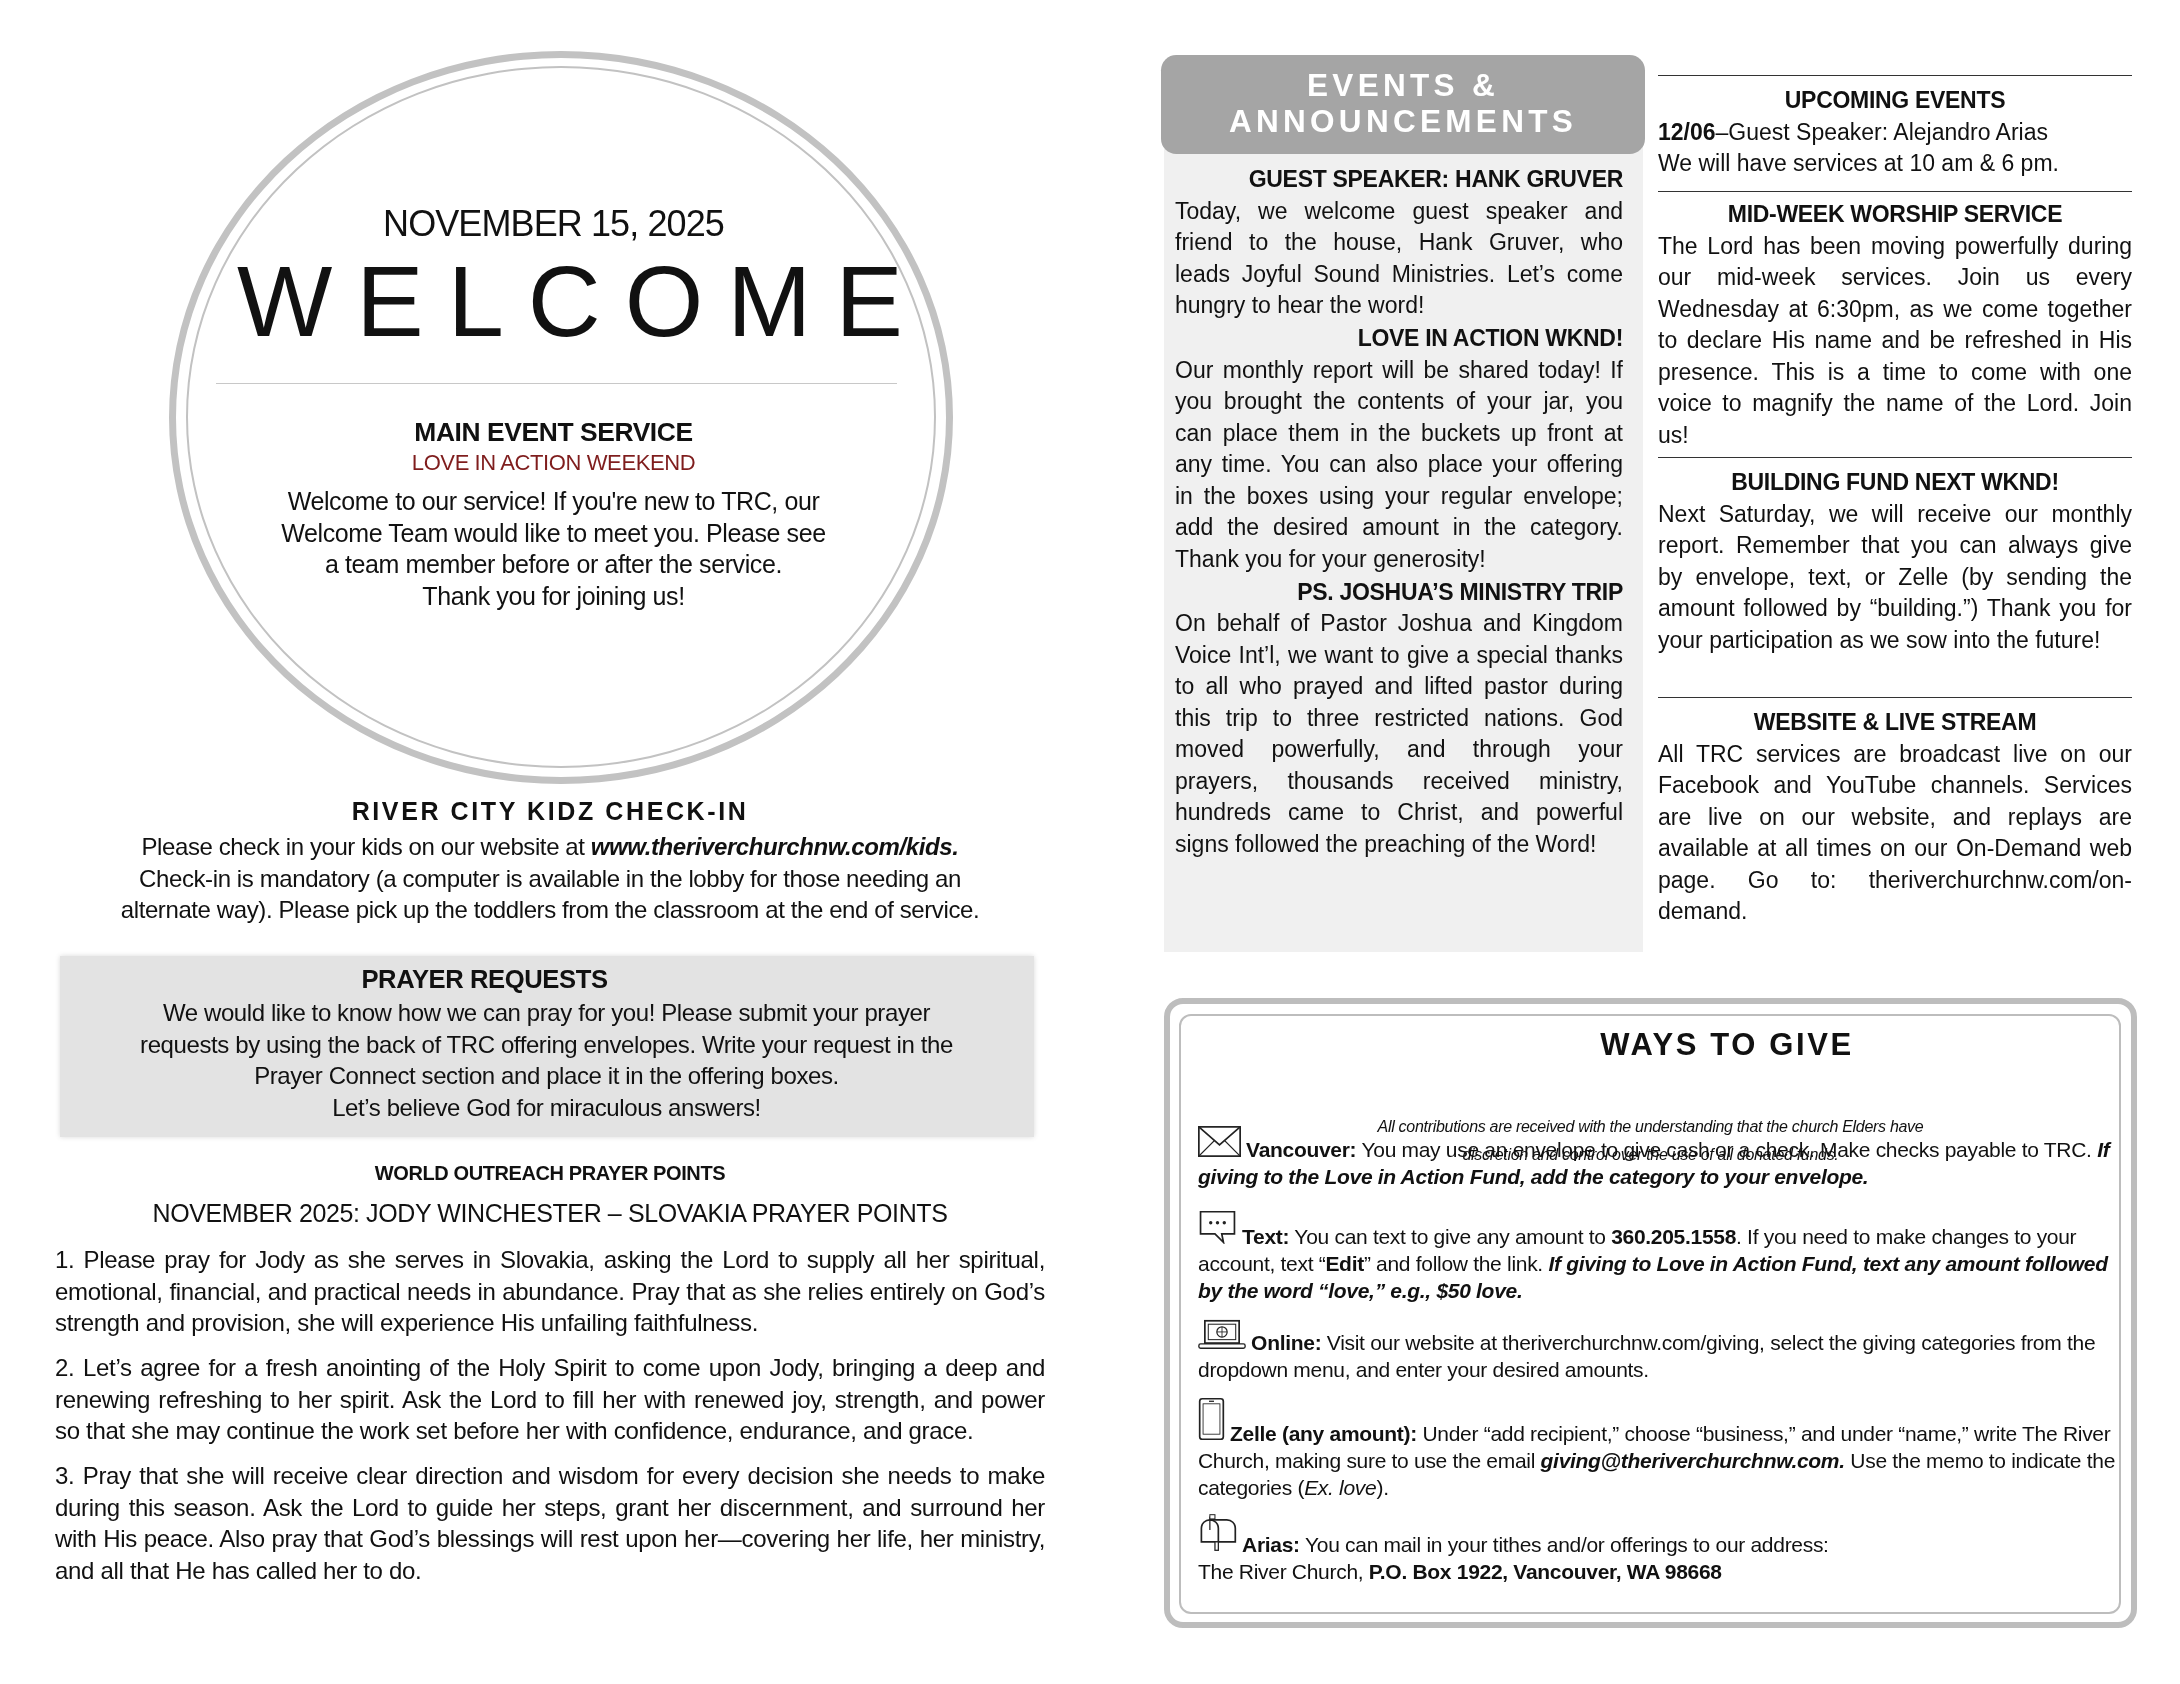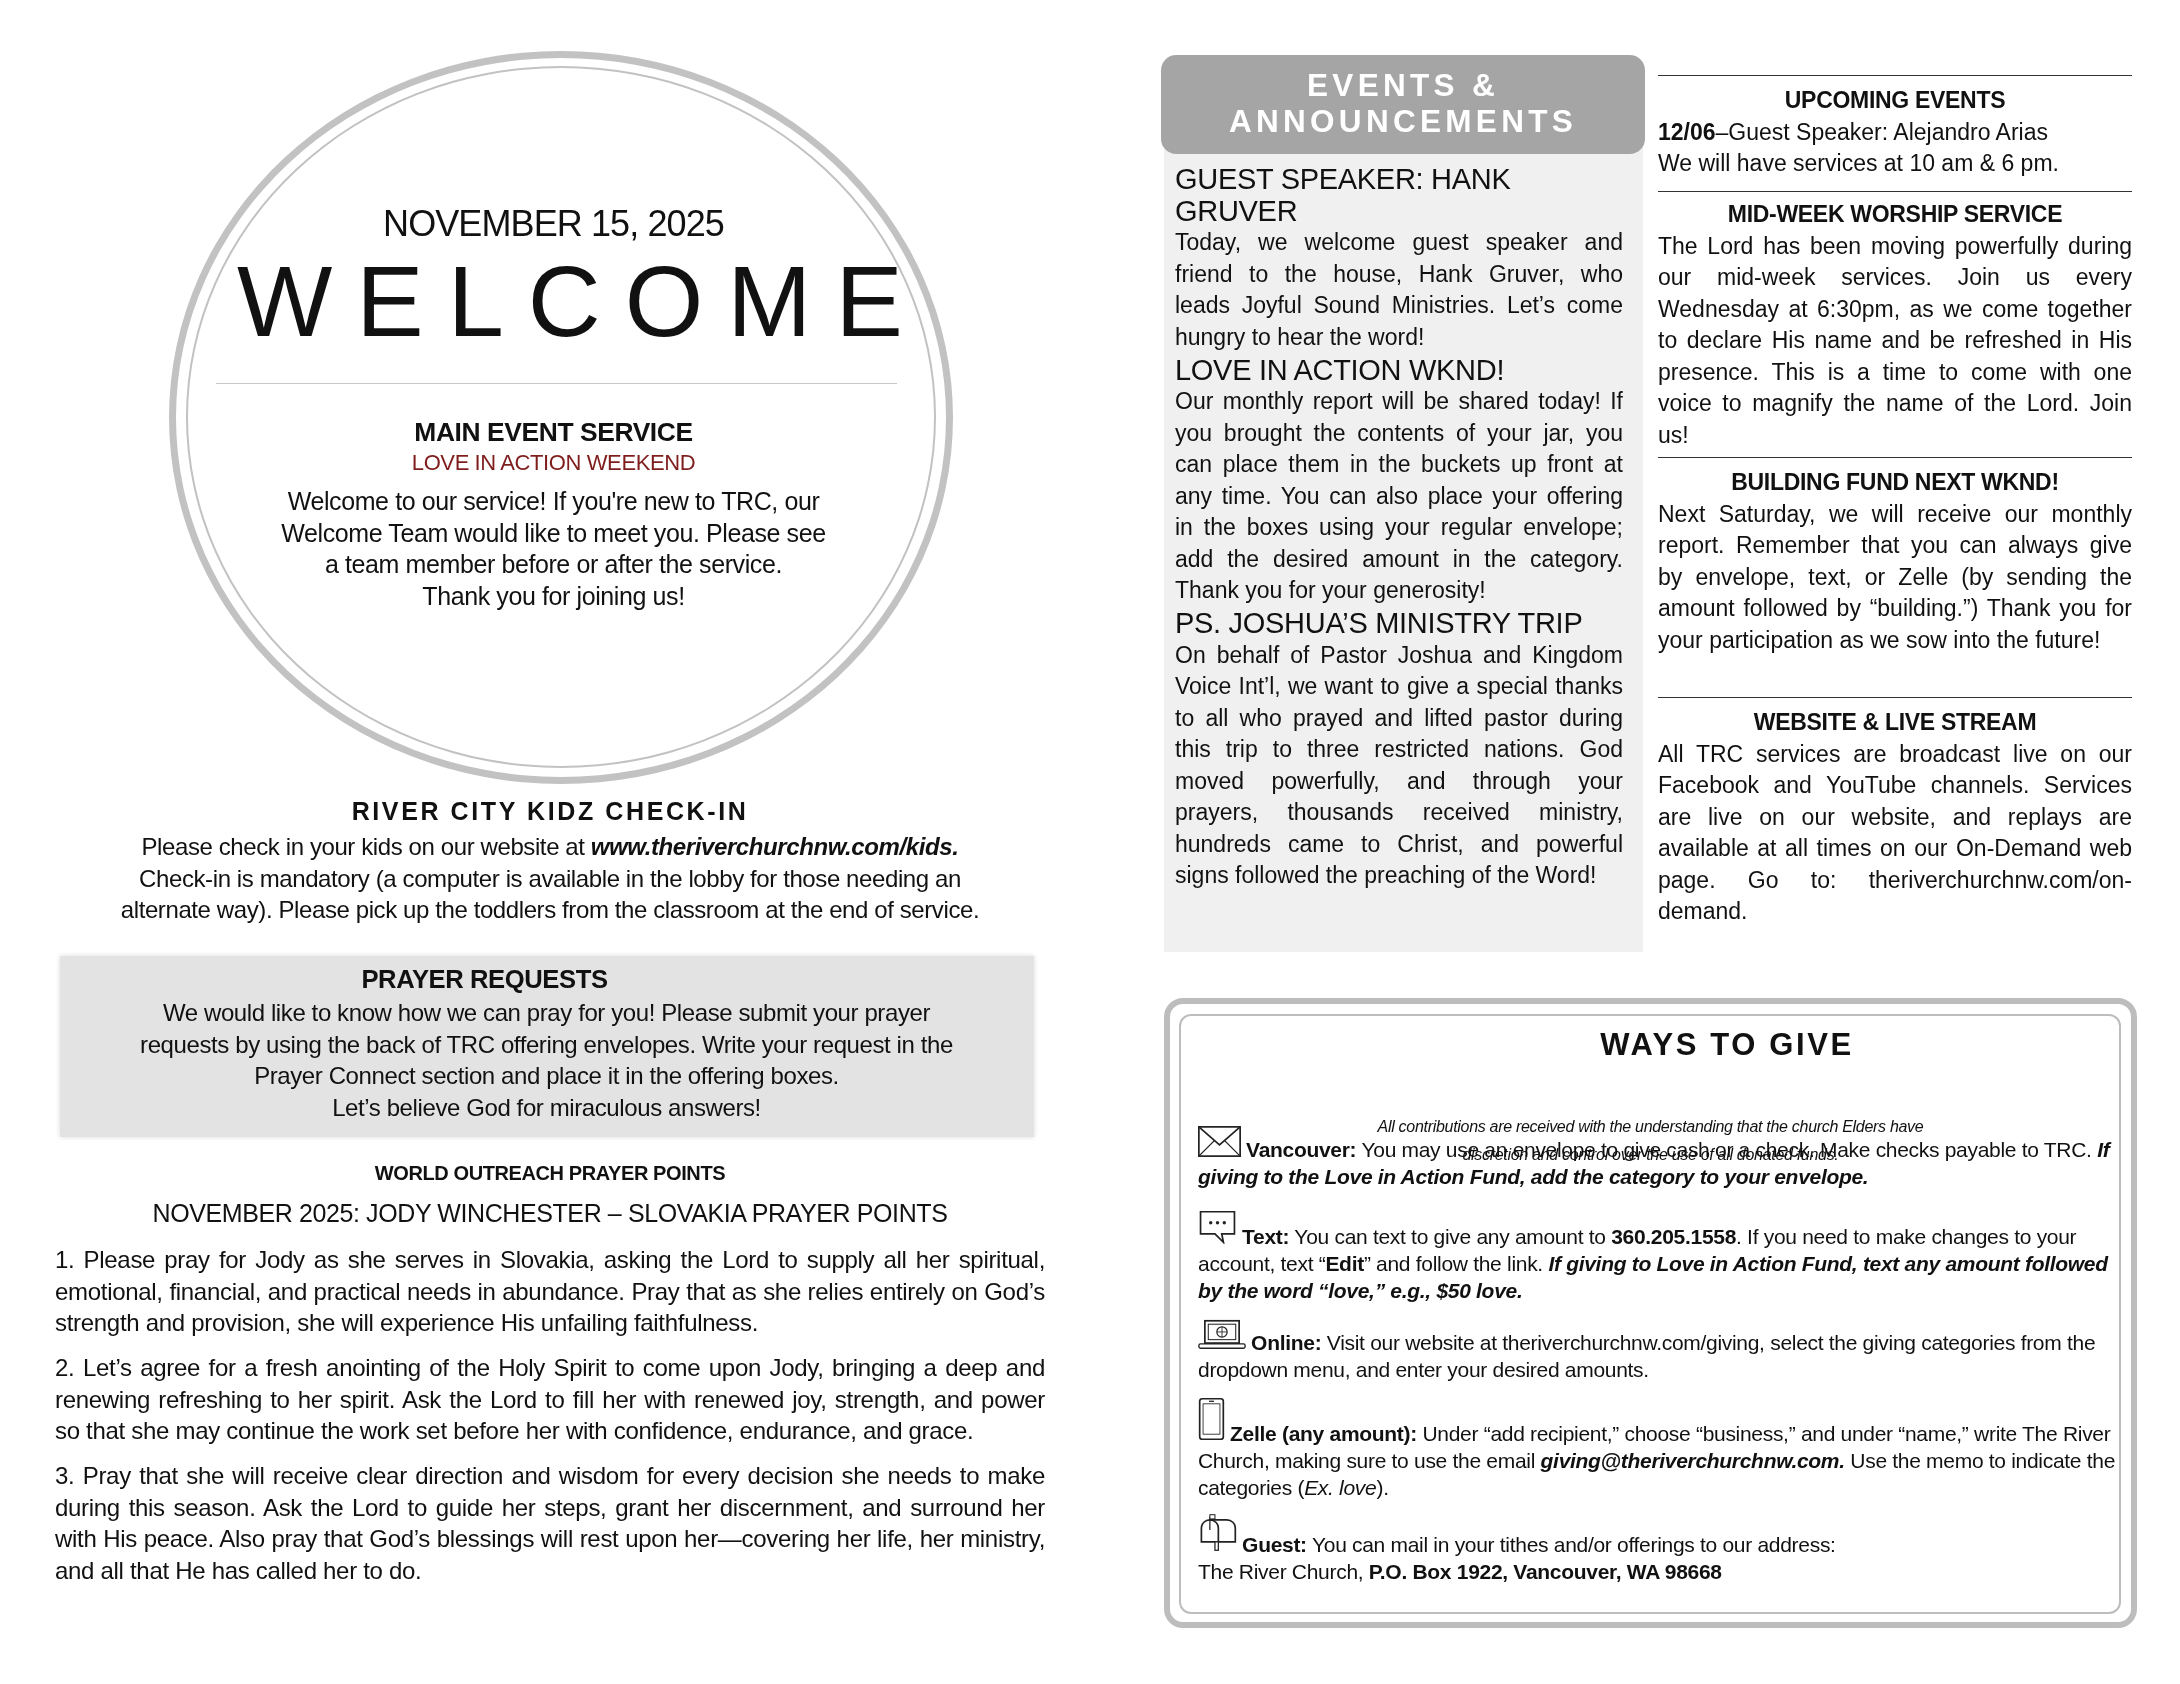--- a/index.html
+++ b/index.html
@@ -34,21 +34,21 @@
   .wo-sub { left:60px; top:1199px; width:980px; font-size:25px; letter-spacing:-0.4px; }
   .wo-points { left:55px; top:1244px; width:990px; font-size:24px; line-height:31.5px; letter-spacing:-0.3px; }
   .wo-points p { margin:0 0 13.6px 0; text-align:justify; }
 
   
   .ev-panel { left:1164px; top:95px; width:479px; height:857px; background:#f0f0f0; }
   .ev-header { left:1161px; top:55px; width:484px; height:99px; background:#a5a5a5;
                border-radius:15.3px; color:#fff; font-weight:bold; font-size:31.5px;
                letter-spacing:4.3px; line-height:36px; box-sizing:border-box; padding-top:12px; }
   .ev-col { left:1175px; top:164px; width:448px; font-size:23px; line-height:31.5px; }
-  .ev-col h3 { margin:0; font-size:29px; font-weight:normal; text-align:left; letter-spacing:-0.3px; line-height:31.5px; }
+  .ev-col h3 { margin:0; font-size:23px; font-weight:bold; text-align:right; letter-spacing:-0.3px; line-height:31.5px; }
   .ev-col p { margin:0 0 1.7px 0; text-align:justify; }
 
   
   .rc { left:1658px; width:474px; font-size:23px; line-height:31.5px; }
   .rc h3 { margin:0; font-size:23px; font-weight:bold; text-align:center; letter-spacing:-0.3px; line-height:31.5px; }
   .rc p { margin:0; text-align:justify; }
   .rule { left:1658px; width:474px; height:0; border-top:1.7px solid #333; }
 
   
   .give-outer { left:1164px; top:998px; width:973px; height:630px; border:6.8px solid #bdbdbd;
@@ -194,15 +194,15 @@
 
 <div class="abs give-item" style="top:1513px;">
   <span class="gicon">
     <svg width="39" height="39" viewBox="0 0 46 46">
         <path d="M4 34 V18 A10 10 0 0 1 24 18 V34 Z" fill="#fff" stroke="#222" stroke-width="2"></path>
         <path d="M14 8 H34 A10 10 0 0 1 44 18 V34 H24" fill="none" stroke="#222" stroke-width="2"></path>
         <line x1="14" y1="20" x2="14" y2="4" stroke="#222" stroke-width="1.5"></line>
         <rect x="14" y="2" width="6" height="5" fill="#fff" stroke="#222" stroke-width="1.2"></rect>
         <rect x="20" y="34" width="4" height="10" fill="#fff" stroke="#222" stroke-width="1.5"></rect>
       </svg>
-  </span><b class="lbl">Guest:</b><span> You can mail in your tithes and/or offerings to our address:</span><br><span>The River Church, </span><b>P.O. Box 1922, Vancouver, WA 98668</b>
+  </span><b class="lbl">Arias:</b><span> You can mail in your tithes and/or offerings to our address:</span><br><span>The River Church, </span><b>P.O. Box 1922, Vancouver, WA 98668</b>
 </div>
 
 
 </body></html>

